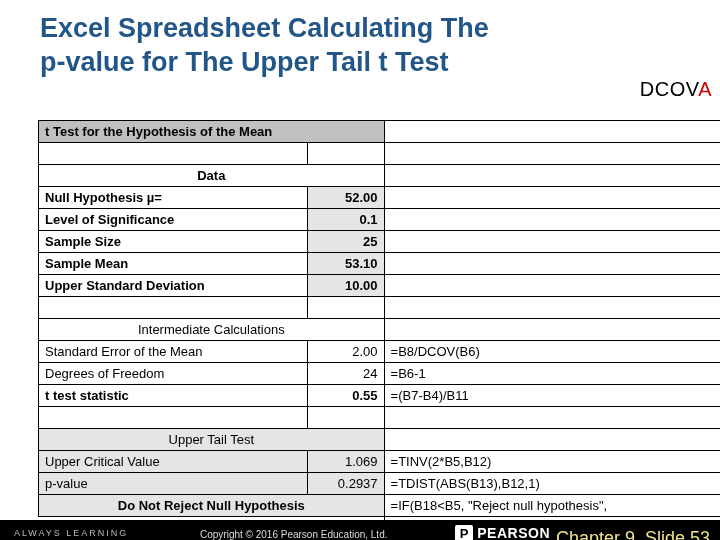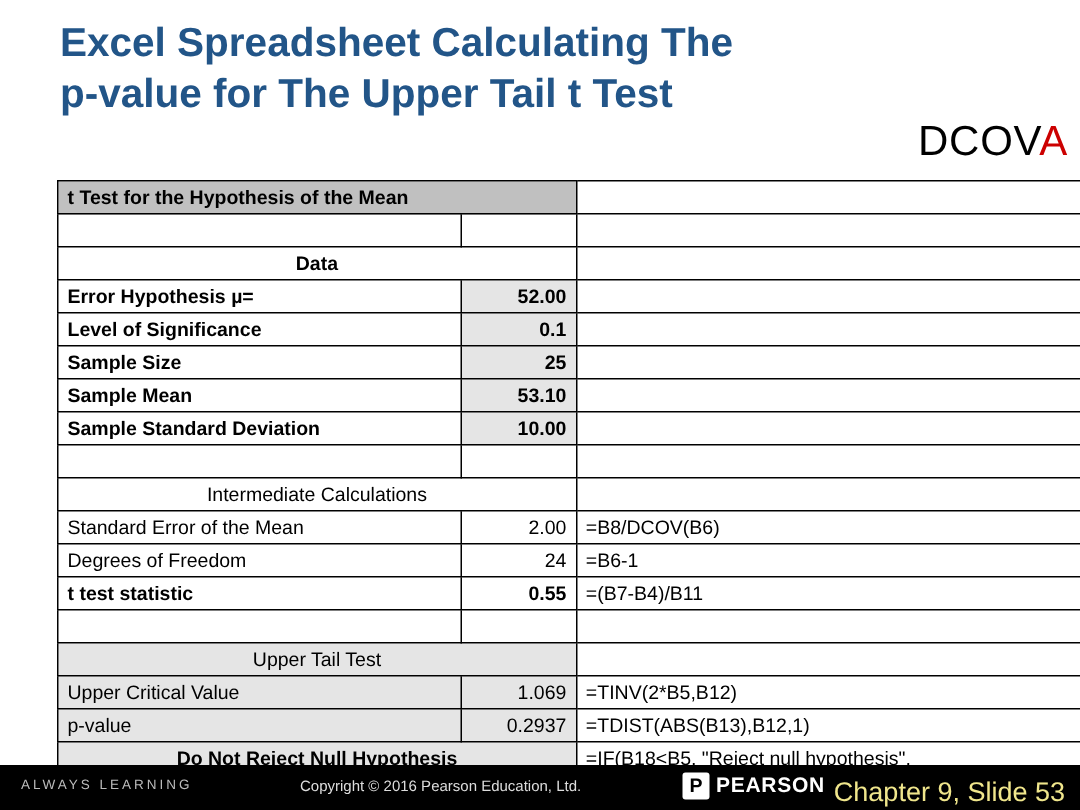--- a/index.html
+++ b/index.html
@@ -24,21 +24,21 @@
     width: 520px;
     font-size: 27px;
     font-weight: bold;
     color: #225588;
     line-height: 1.25;
   }
   .dcova {
     position: absolute;
     right: 8px;
     top: 78px;
-    font-size: 28px;
+    font-size: 20px;
     color: #000;
     letter-spacing: 0.5px;
   }
   .dcova .red { color: #cc0000; }
   .sheet-wrap {
     position: absolute;
     left: 38px;
     top: 120px;
     width: 692px;
   }
@@ -60,21 +60,21 @@
   td.right { text-align: right; }
   td.center { text-align: center; }
   td.yellow { background: #e5e5e5; }
   td.gray { background: #c0c0c0; }
   .bold { font-weight: bold; }
   .footer {
     position: absolute;
     left: 0;
     bottom: 0;
     width: 720px;
-    height: 30px;
+    height: 20px;
     background: #000;
     color: #fff;
     font-size: 10px;
   }
   .footer .always {
     position: absolute;
     left: 14px;
     top: 8px;
     letter-spacing: 2px;
     font-size: 9px;
@@ -139,41 +139,41 @@
       <tr>
         <td class="c1"></td>
         <td class="c2"></td>
         <td class="c3"></td>
       </tr>
       <tr>
         <td class="c1 center bold" colspan="2">Data</td>
         <td class="c3"></td>
       </tr>
       <tr>
-        <td class="c1 bold">Error Hypothesis            µ=</td>
+        <td class="c1 bold">Null Hypothesis            µ=</td>
         <td class="c2 right yellow bold">52.00</td>
         <td class="c3"></td>
       </tr>
       <tr>
         <td class="c1 bold">Level of Significance</td>
         <td class="c2 right yellow bold">0.1</td>
         <td class="c3"></td>
       </tr>
       <tr>
         <td class="c1 bold">Sample Size</td>
         <td class="c2 right yellow bold">25</td>
         <td class="c3"></td>
       </tr>
       <tr>
         <td class="c1 bold">Sample Mean</td>
         <td class="c2 right yellow bold">53.10</td>
         <td class="c3"></td>
       </tr>
       <tr>
-        <td class="c1 bold">Sample Standard Deviation</td>
+        <td class="c1 bold">Upper Standard Deviation</td>
         <td class="c2 right yellow bold">10.00</td>
         <td class="c3"></td>
       </tr>
       <tr>
         <td class="c1"></td>
         <td class="c2"></td>
         <td class="c3"></td>
       </tr>
       <tr>
         <td class="c1 center" colspan="2">Intermediate Calculations</td>

